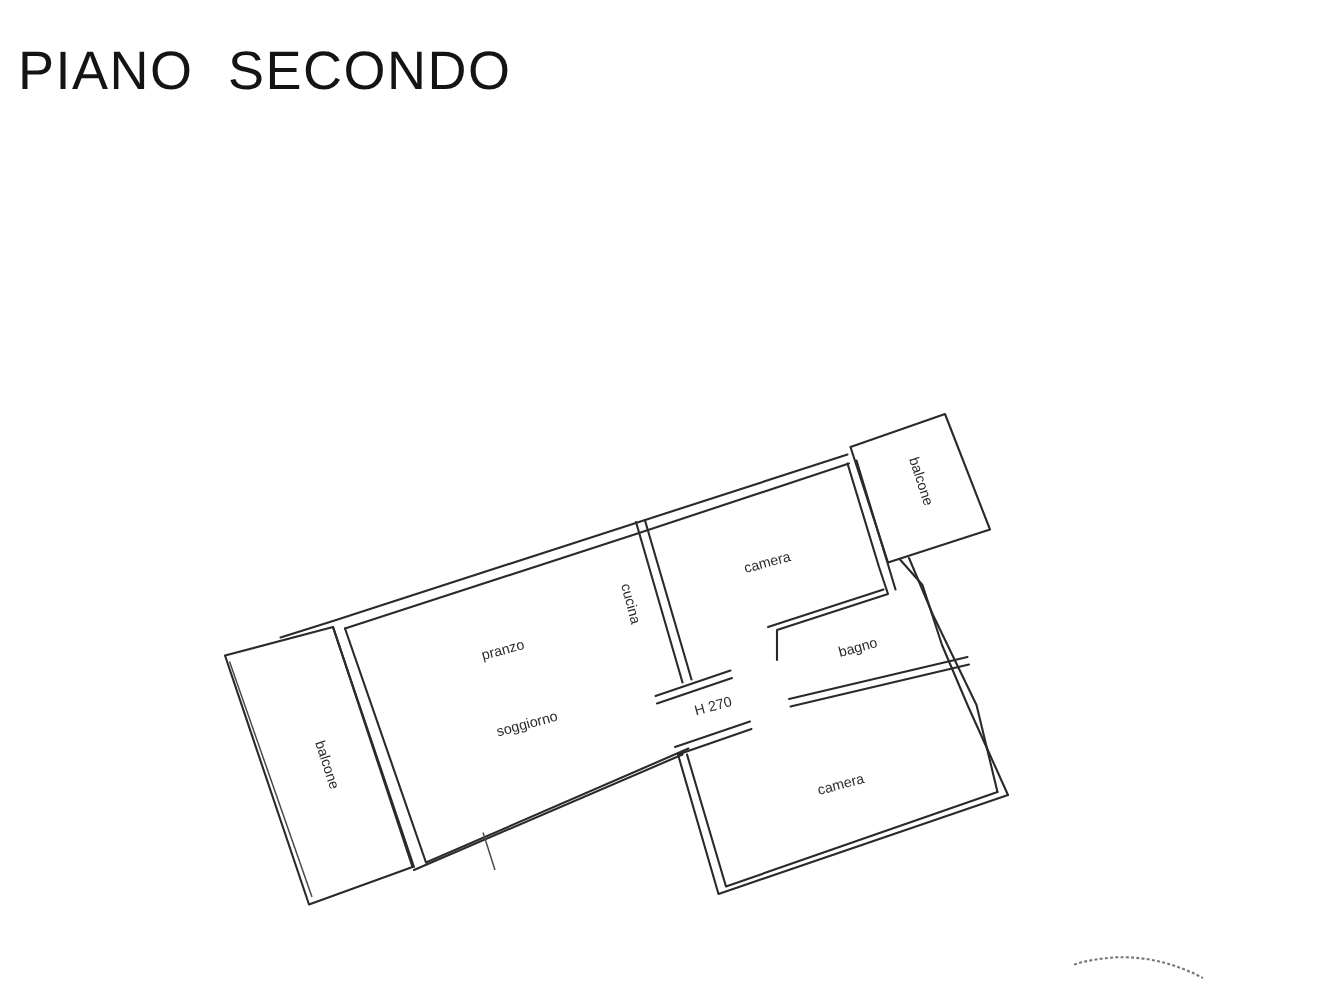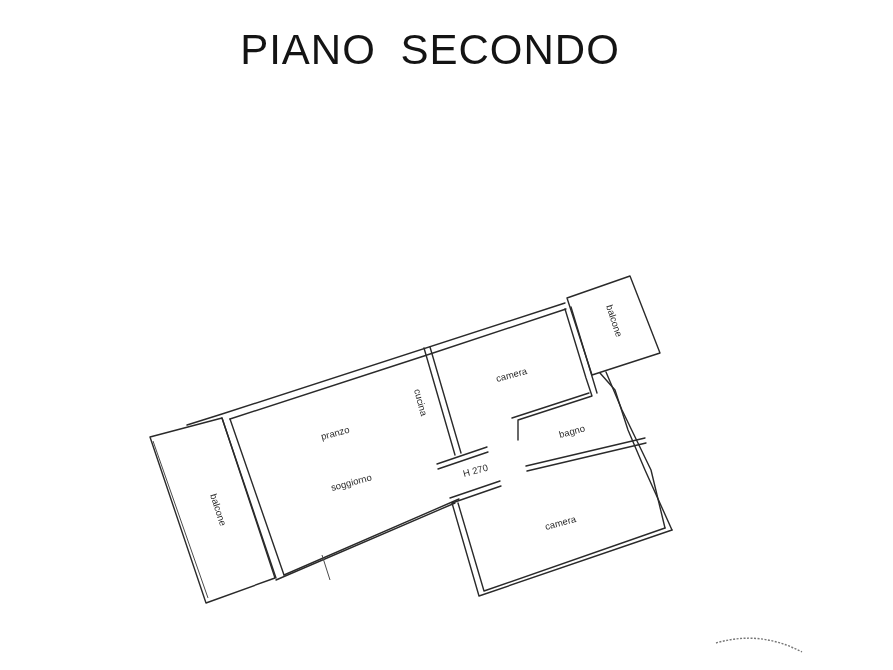--- a/index.html
+++ b/index.html
@@ -1,19 +1,19 @@
 <!DOCTYPE html>
 <html><head>
 <meta charset="utf-8">
 <style>
   html, body { margin:0; padding:0; background:#ffffff; }
   body { width:893px; height:670px; position:relative; overflow:hidden; font-family:"Liberation Sans", sans-serif; }
   .title {
-    position:absolute; left:0; top:26px; width:860px; text-align:center;
-    font-family:"Liberation Sans", sans-serif; font-size:42px; letter-spacing:1px; color:#141414;
+    position:absolute; left:12px; top:26px; width:860px; 
+    font-family:"Liberation Sans", sans-serif; font-size:36px; letter-spacing:1px; color:#141414;
     word-spacing:12px;
   }
   svg.plan { position:absolute; left:0; top:0; }
   .wall { fill:none; stroke:#2a2a2a; stroke-width:1.4; stroke-linejoin:round; stroke-linecap:round; }
   .wall-thin { fill:none; stroke:#4a4a4a; stroke-width:1; }
   .lbl { font-family:"Liberation Sans", sans-serif; font-size:9.5px; fill:#2b2b2b; }
   .stamp { fill:none; stroke:#777; stroke-width:1.4; stroke-dasharray:2 1.5; }
 </style>
 </head>
 <body>

